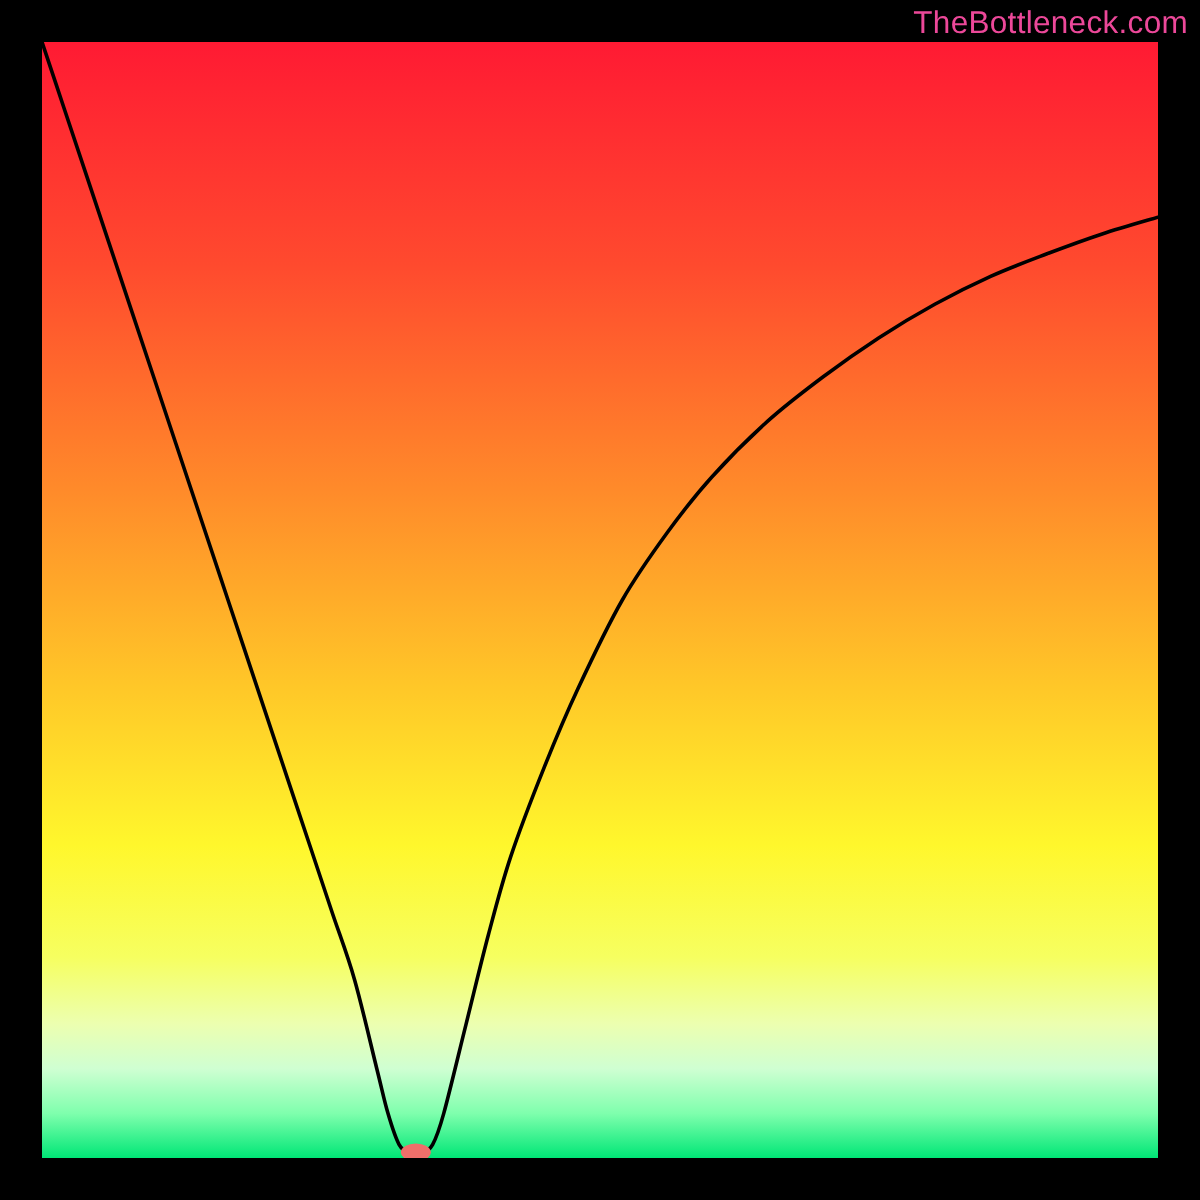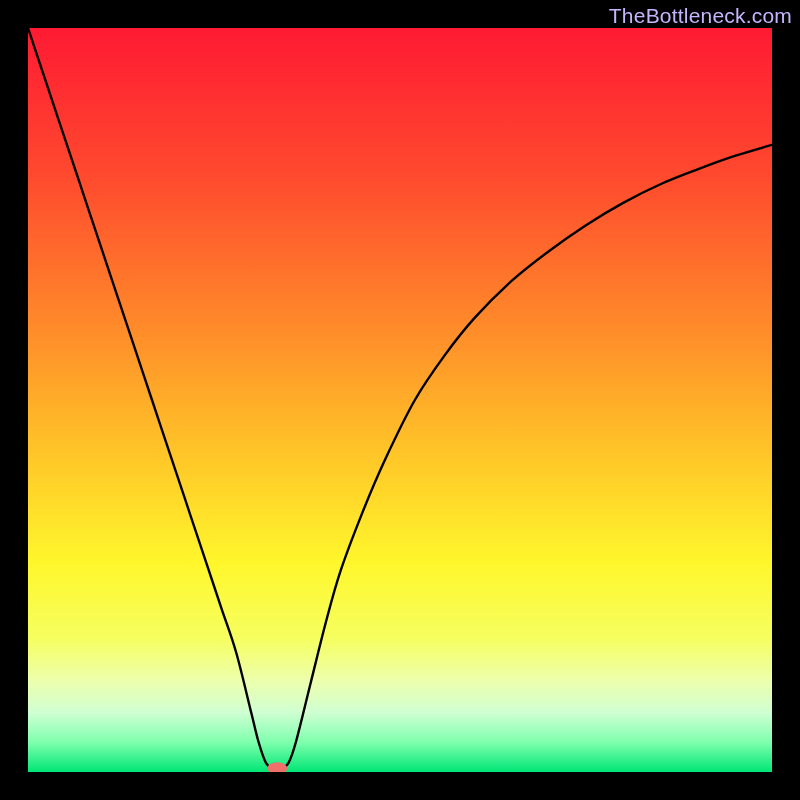--- a/index.html
+++ b/index.html
@@ -23,21 +23,21 @@
     position: absolute;
     left: 0;
     top: 0;
     width: 744px;
     height: 744px;
   }
   .watermark {
     position: absolute;
     top: 4px;
     right: 8px;
-    color: #c4b5fd;
+    color: #ec4899;
     font-size: 21px;
     font-weight: 400;
     letter-spacing: 0.2px;
   }
   svg { display: block; }
 </style>
 </head>
 <body>
 
 <div class="frame">

